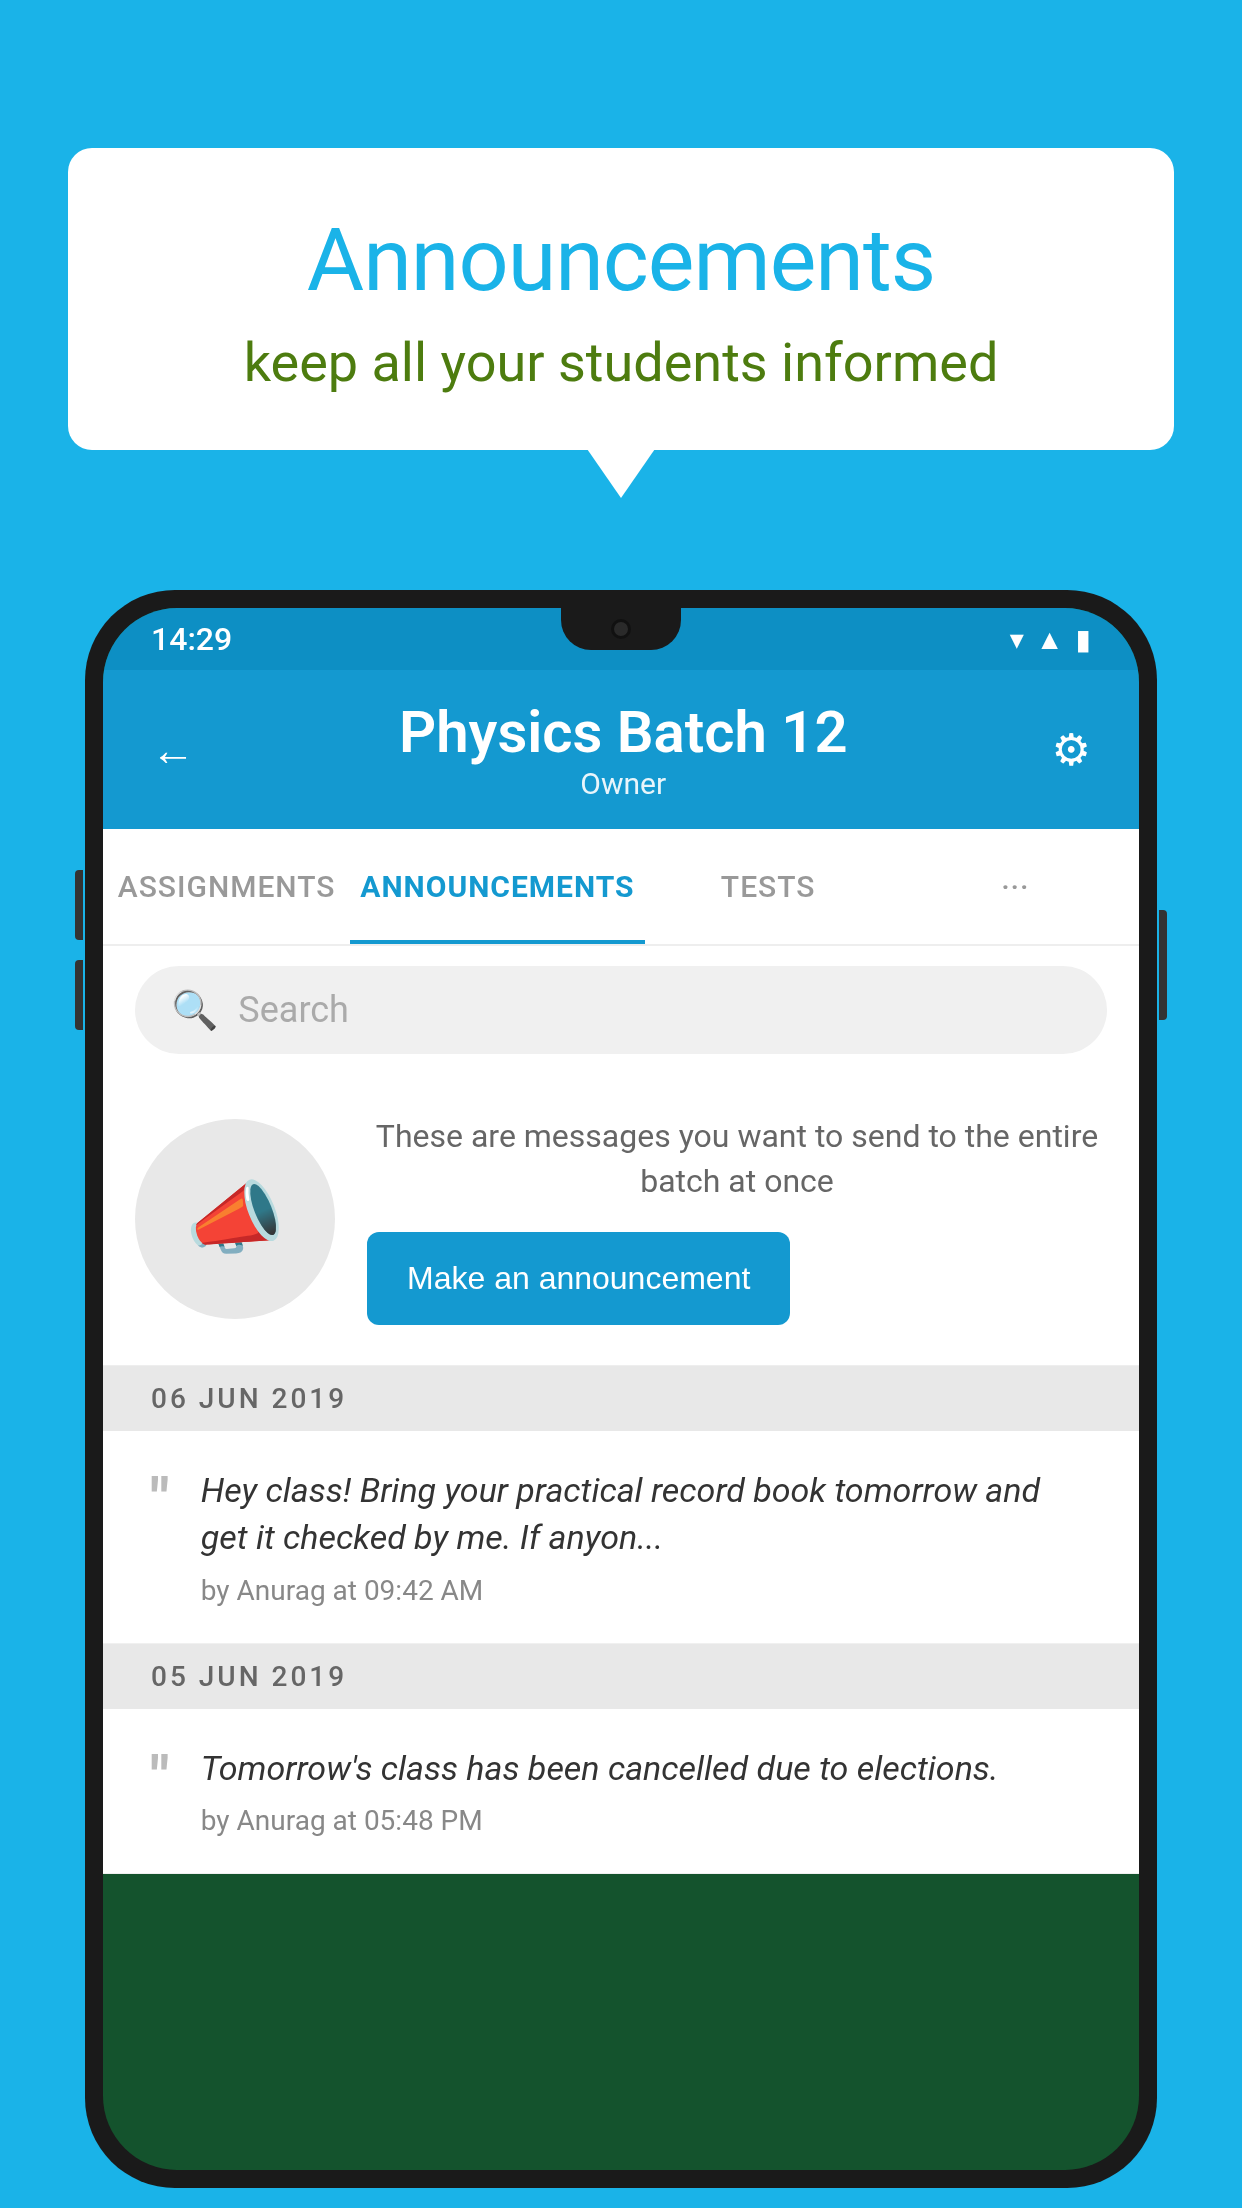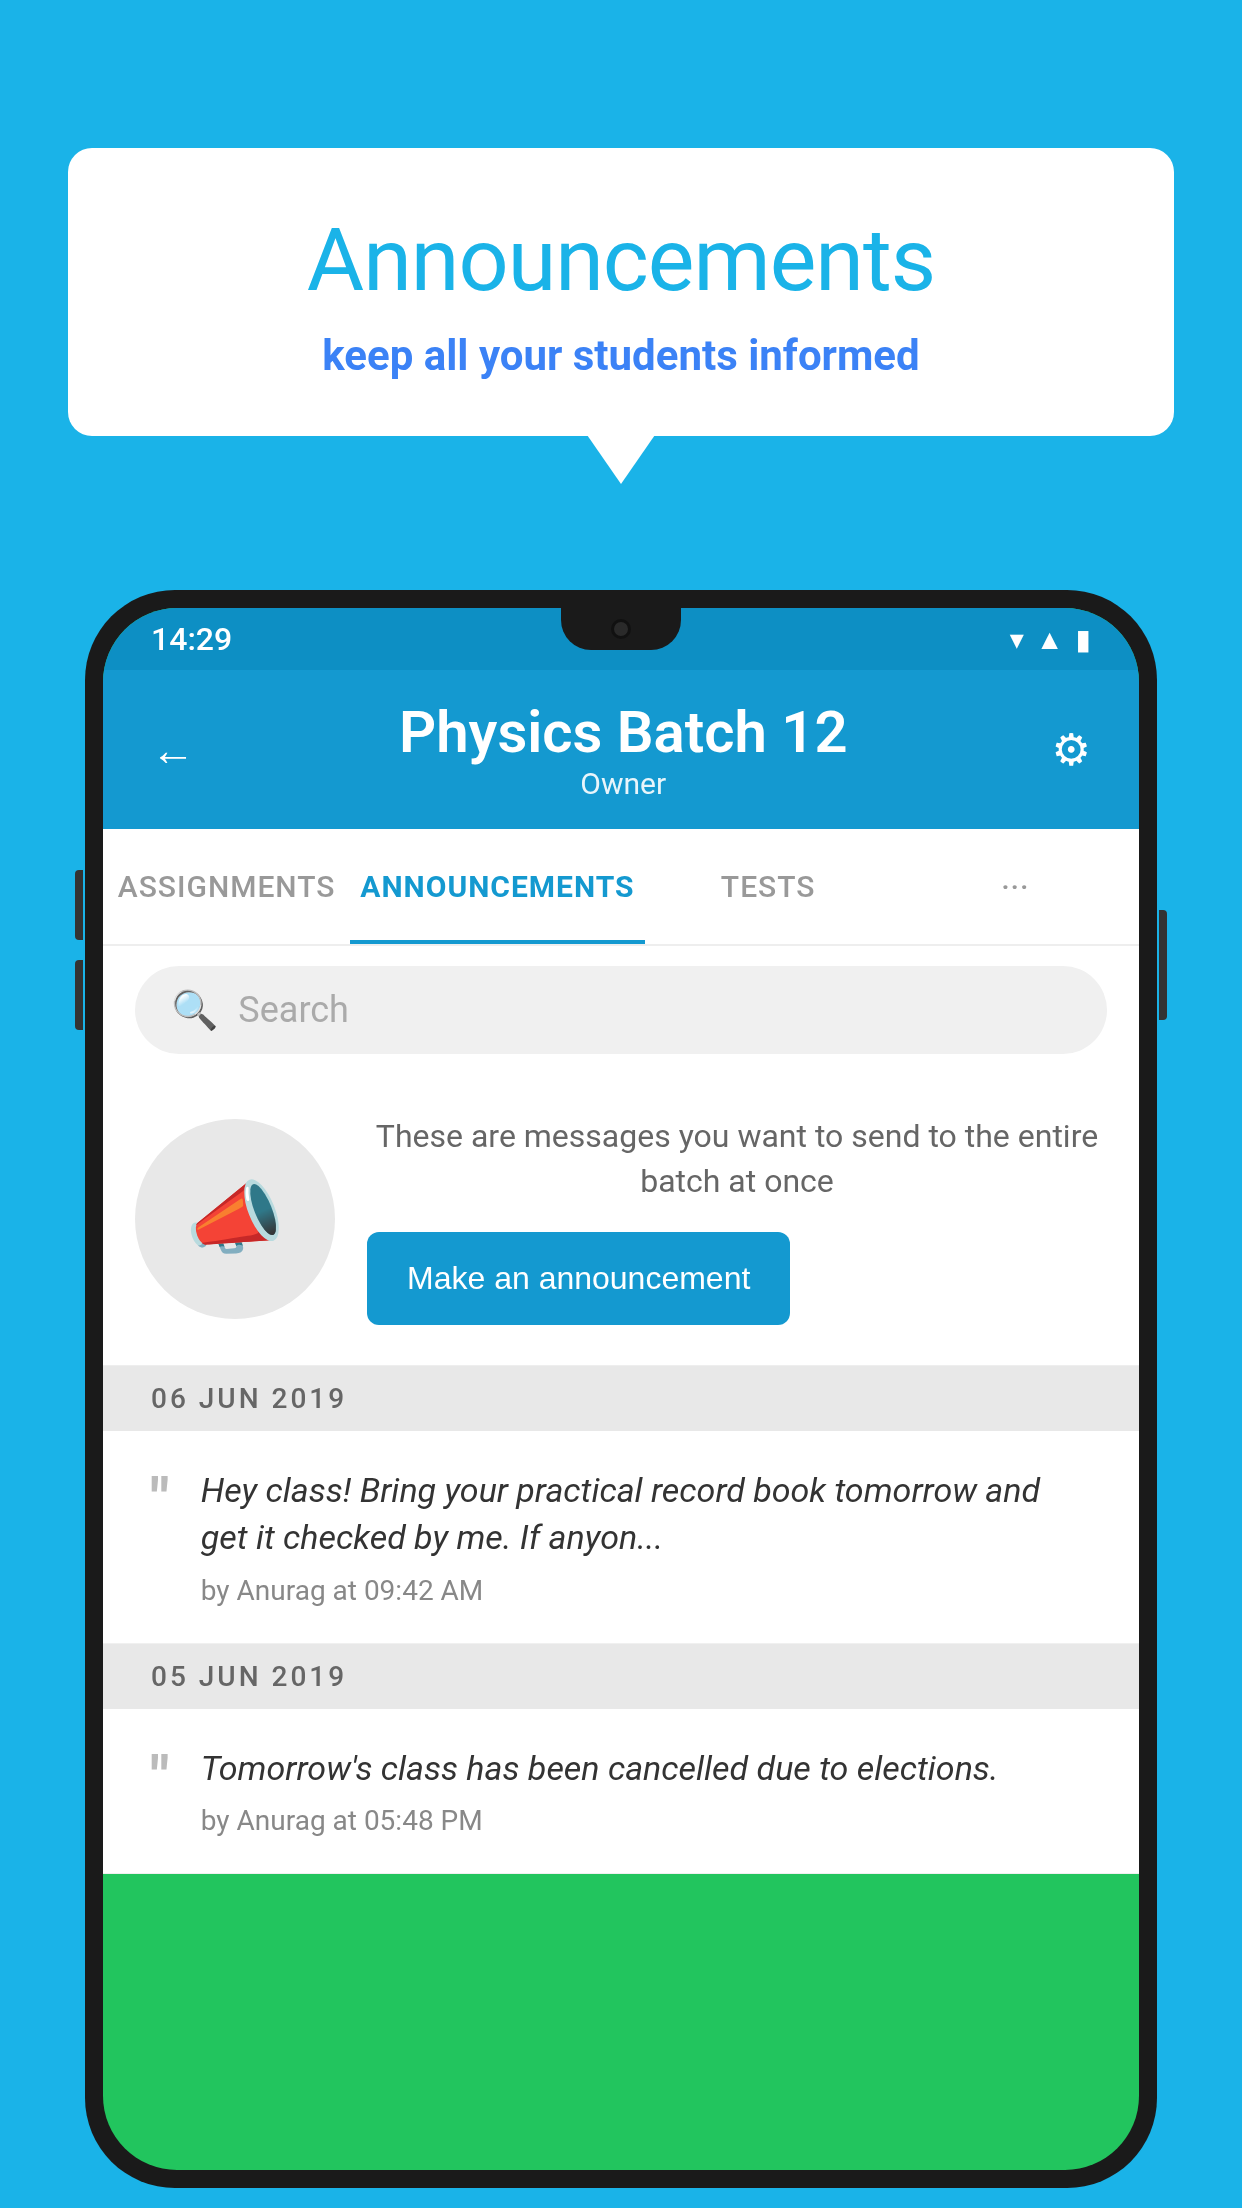--- a/index.html
+++ b/index.html
@@ -44,44 +44,44 @@
 
     .speech-bubble-title {
       font-size: 88px;
       font-weight: 400;
       color: #1ab3e8;
       margin-bottom: 20px;
       letter-spacing: -1px;
     }
 
     .speech-bubble-subtitle {
-      font-size: 42px;
-      color: #3b82f6;
-      font-weight: 700;
+      font-size: 54px;
+      color: #4d7c0f;
+      font-weight: 400;
     }
 
     
     .phone-container {
       position: absolute;
       top: 590px;
       left: 85px;
       right: 85px;
       bottom: 20px;
     }
 
     .phone-outer {
       background: #1a1a1a;
       border-radius: 90px;
       padding: 18px;
       height: 100%;
       position: relative;
     }
 
     .phone-inner {
-      background: #22c55e;
+      background: #14532d;
       border-radius: 74px;
       overflow: hidden;
       height: 100%;
       position: relative;
     }
 
     
     .status-bar {
       background: #0d8fc4;
       height: 62px;

